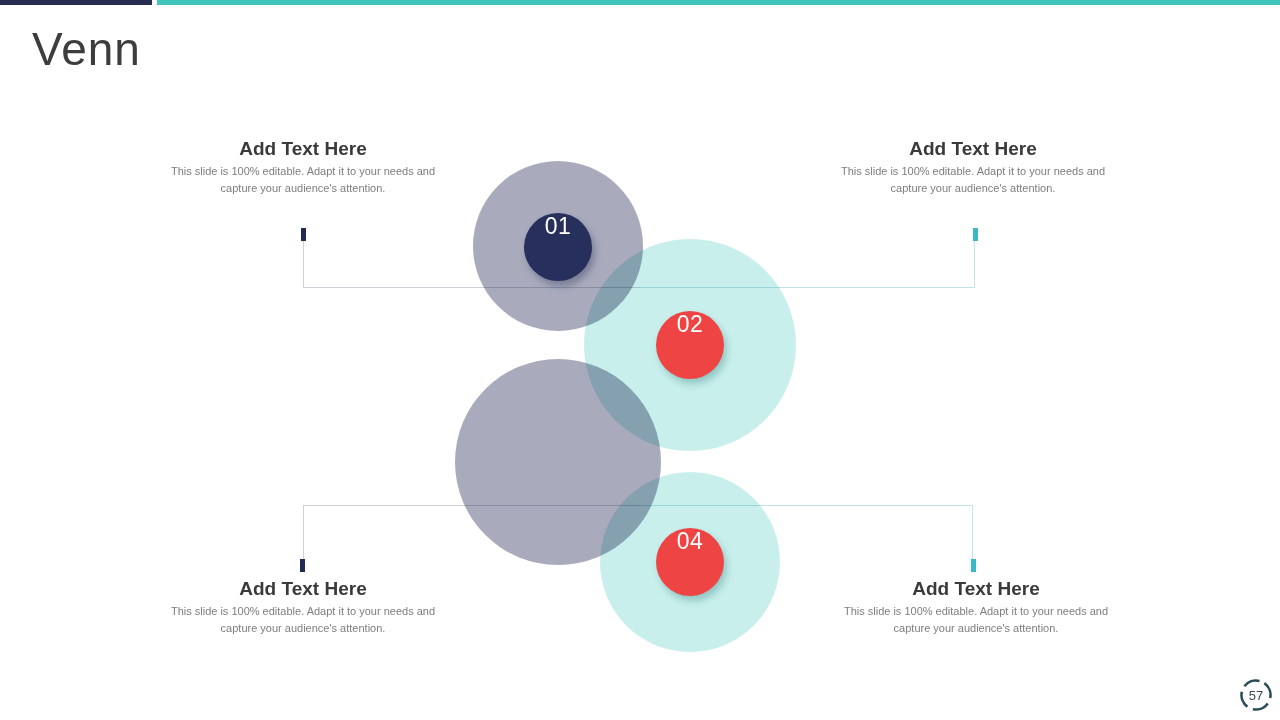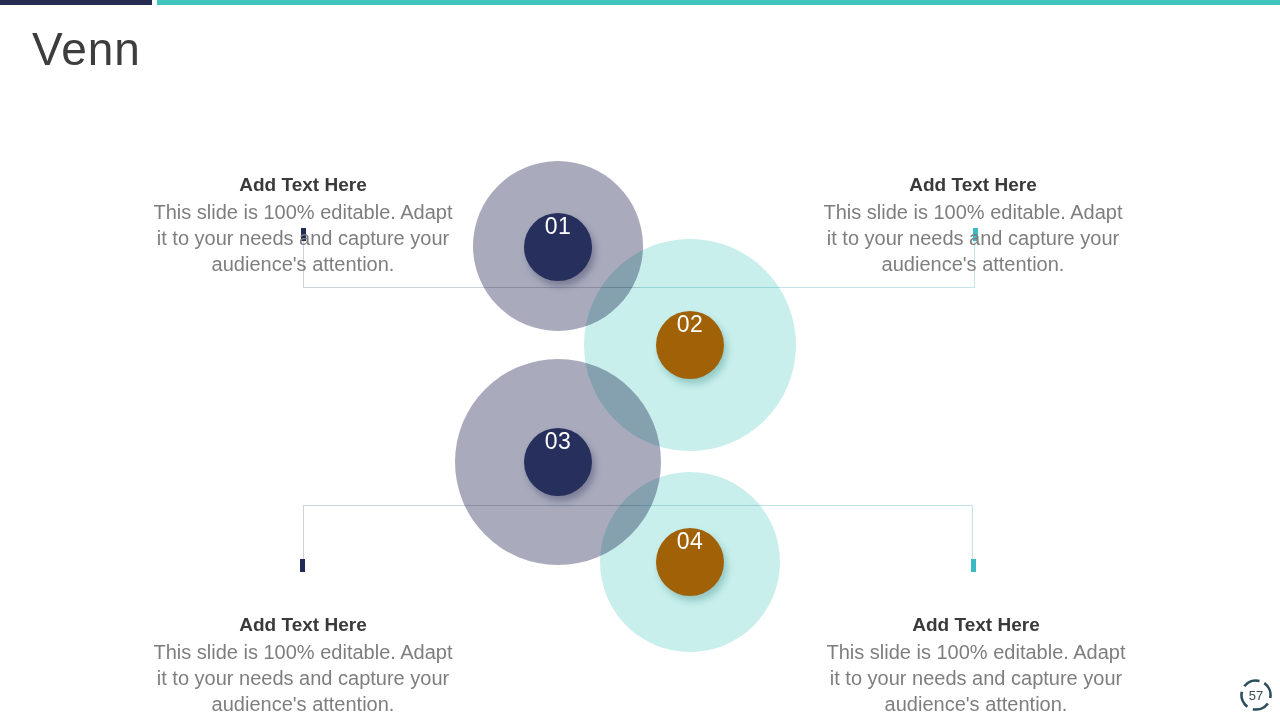--- a/index.html
+++ b/index.html
@@ -12,23 +12,23 @@
   .bar-navy { position: absolute; left: 0; top: 0; width: 152px; height: 5px; background: #252c4f; }
   .bar-teal { position: absolute; left: 157px; top: 0; width: 1123px; height: 5px; background: #40c5bc; }
 
   
   .title {
     position: absolute; left: 32px; top: 22px;
     font-size: 46px; font-weight: 400; color: #3d3d3d; letter-spacing: 1px;
   }
 
   
-  .tblock { position: absolute; width: 300px; text-align: center; margin-top: 36px; }
+  .tblock { position: absolute; width: 300px; text-align: center; }
   .tblock .heading { font-size: 19px; font-weight: 700; color: #3a3a3a; line-height: 23px; }
-  .tblock .body { margin-top: 3px; font-size: 20px; color: #7e7e7e; line-height: 26px; }
+  .tblock .body { margin-top: 3px; font-size: 11px; color: #7e7e7e; line-height: 17px; }
   .tb-tl { left: 153px; top: 137px; }
   .tb-tr { left: 823px; top: 137px; }
   .tb-bl { left: 153px; top: 577px; }
   .tb-br { left: 826px; top: 577px; }
 
   
   .tick { position: absolute; width: 5px; height: 13px; }
   .tick.navy { background: #222b56; }
   .tick.teal { background: #3bbac6; }
   .tick-tl { left: 301px; top: 228px; }
@@ -56,21 +56,21 @@
   .bub-3 { left: 455px; top: 359px; width: 206px; height: 206px; }
   .bub-4 { left: 600px; top: 472px; width: 180px; height: 180px; }
 
   
   .node {
     position: absolute; width: 68px; height: 68px; border-radius: 50%;
     display: flex; align-items: flex-start; justify-content: center;
     color: #ffffff; font-size: 23px; letter-spacing: 0.5px;
   }
   .node.navy { background: #272f5d; box-shadow: 3px 5px 7px rgba(35, 40, 75, 0.35); }
-  .node.teal { background: #a16207; box-shadow: 3px 5px 7px rgba(20, 110, 105, 0.30); }
+  .node.teal { background: #ef4444; box-shadow: 3px 5px 7px rgba(20, 110, 105, 0.30); }
   .node-1 { left: 524px; top: 213px; }
   .node-2 { left: 656px; top: 311px; }
   .node-3 { left: 524px; top: 428px; }
   .node-4 { left: 656px; top: 528px; }
 
   
   .page-badge { position: absolute; left: 1238px; top: 677px; width: 36px; height: 36px; }
   .page-badge svg { position: absolute; left: 0; top: 0; }
   .page-badge .num {
     position: absolute; left: 0; top: 0; width: 36px; height: 36px;
@@ -102,23 +102,20 @@
   <div class="bubble teal bub-2"></div>
   <div class="bubble gray bub-3"></div>
   <div class="bubble teal bub-4"></div>
 
   <div class="node navy node-1">
     <span>01</span>
   </div>
   <div class="node teal node-2">
     <span>02</span>
   </div>
-  <div class="node navy node-3">
-    <span>03</span>
-  </div>
   <div class="node teal node-4">
     <span>04</span>
   </div>
 
   <div class="tblock tb-tl">
     <div class="heading">Add Text Here</div>
     <div class="body">This slide is 100% editable. Adapt it to your needs and capture your audience's attention.</div>
   </div>
   <div class="tblock tb-tr">
     <div class="heading">Add Text Here</div>

